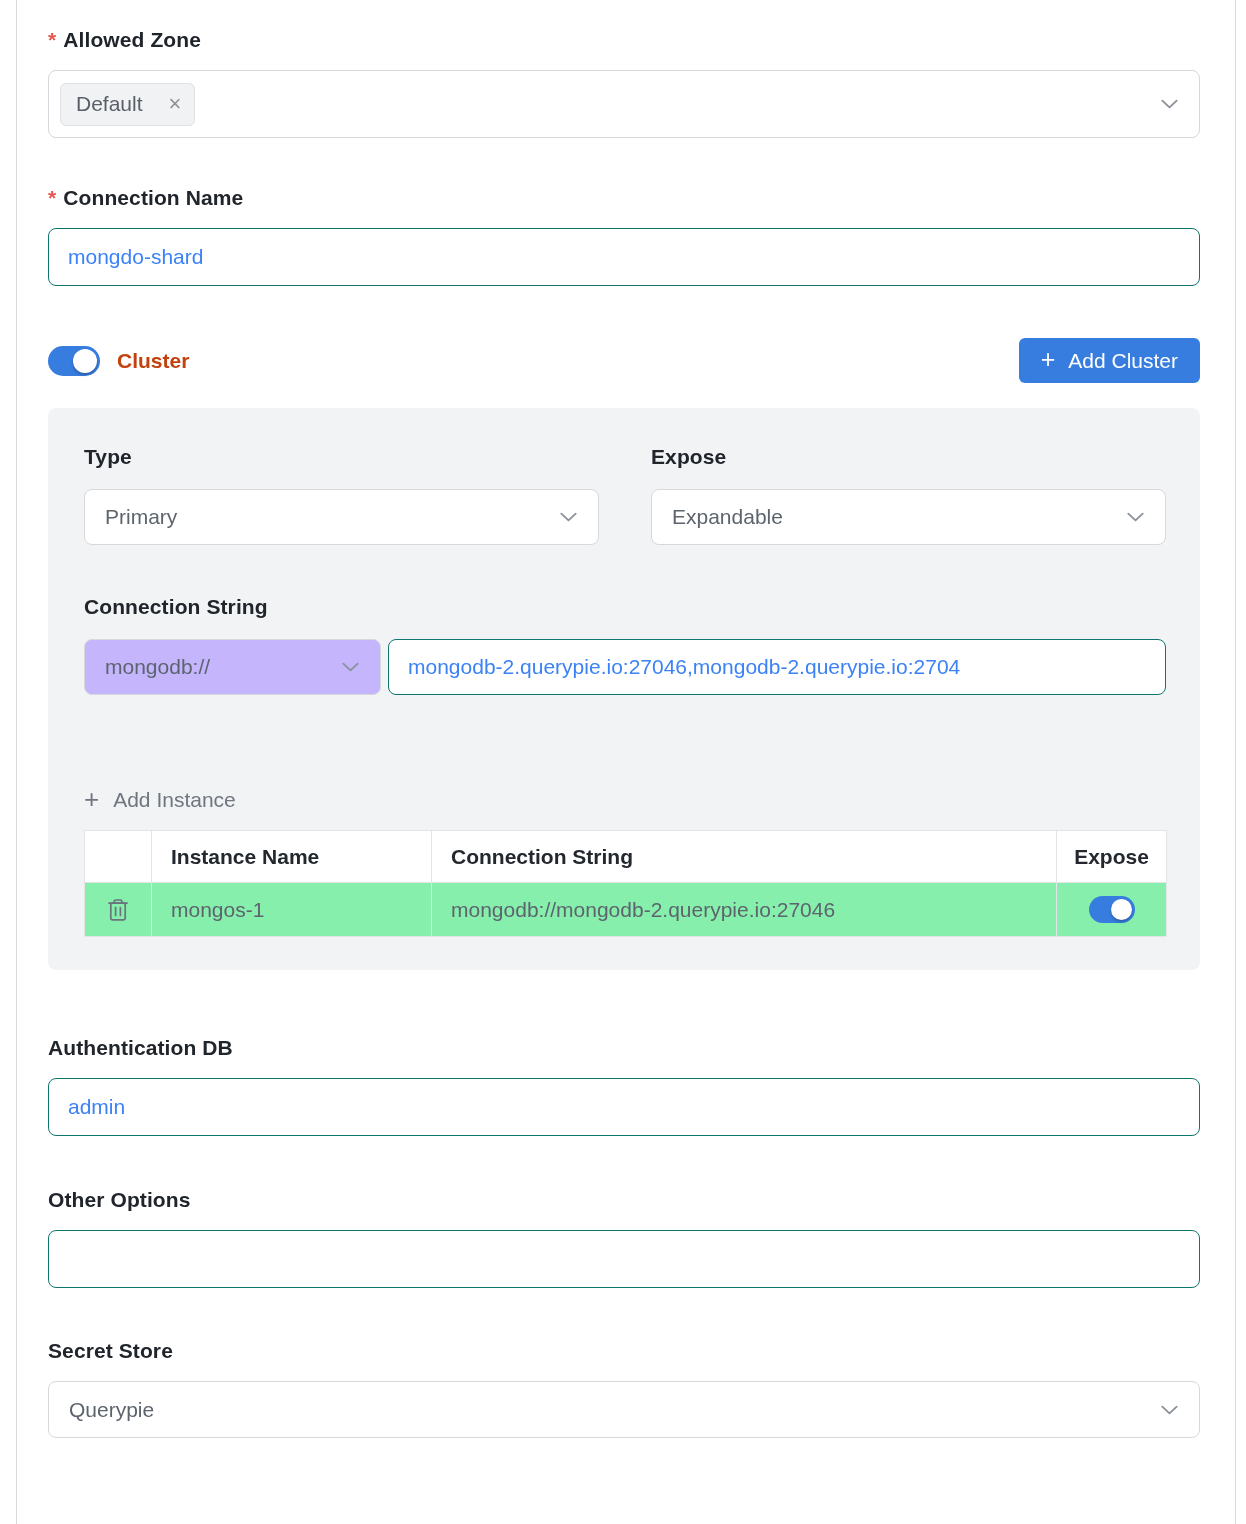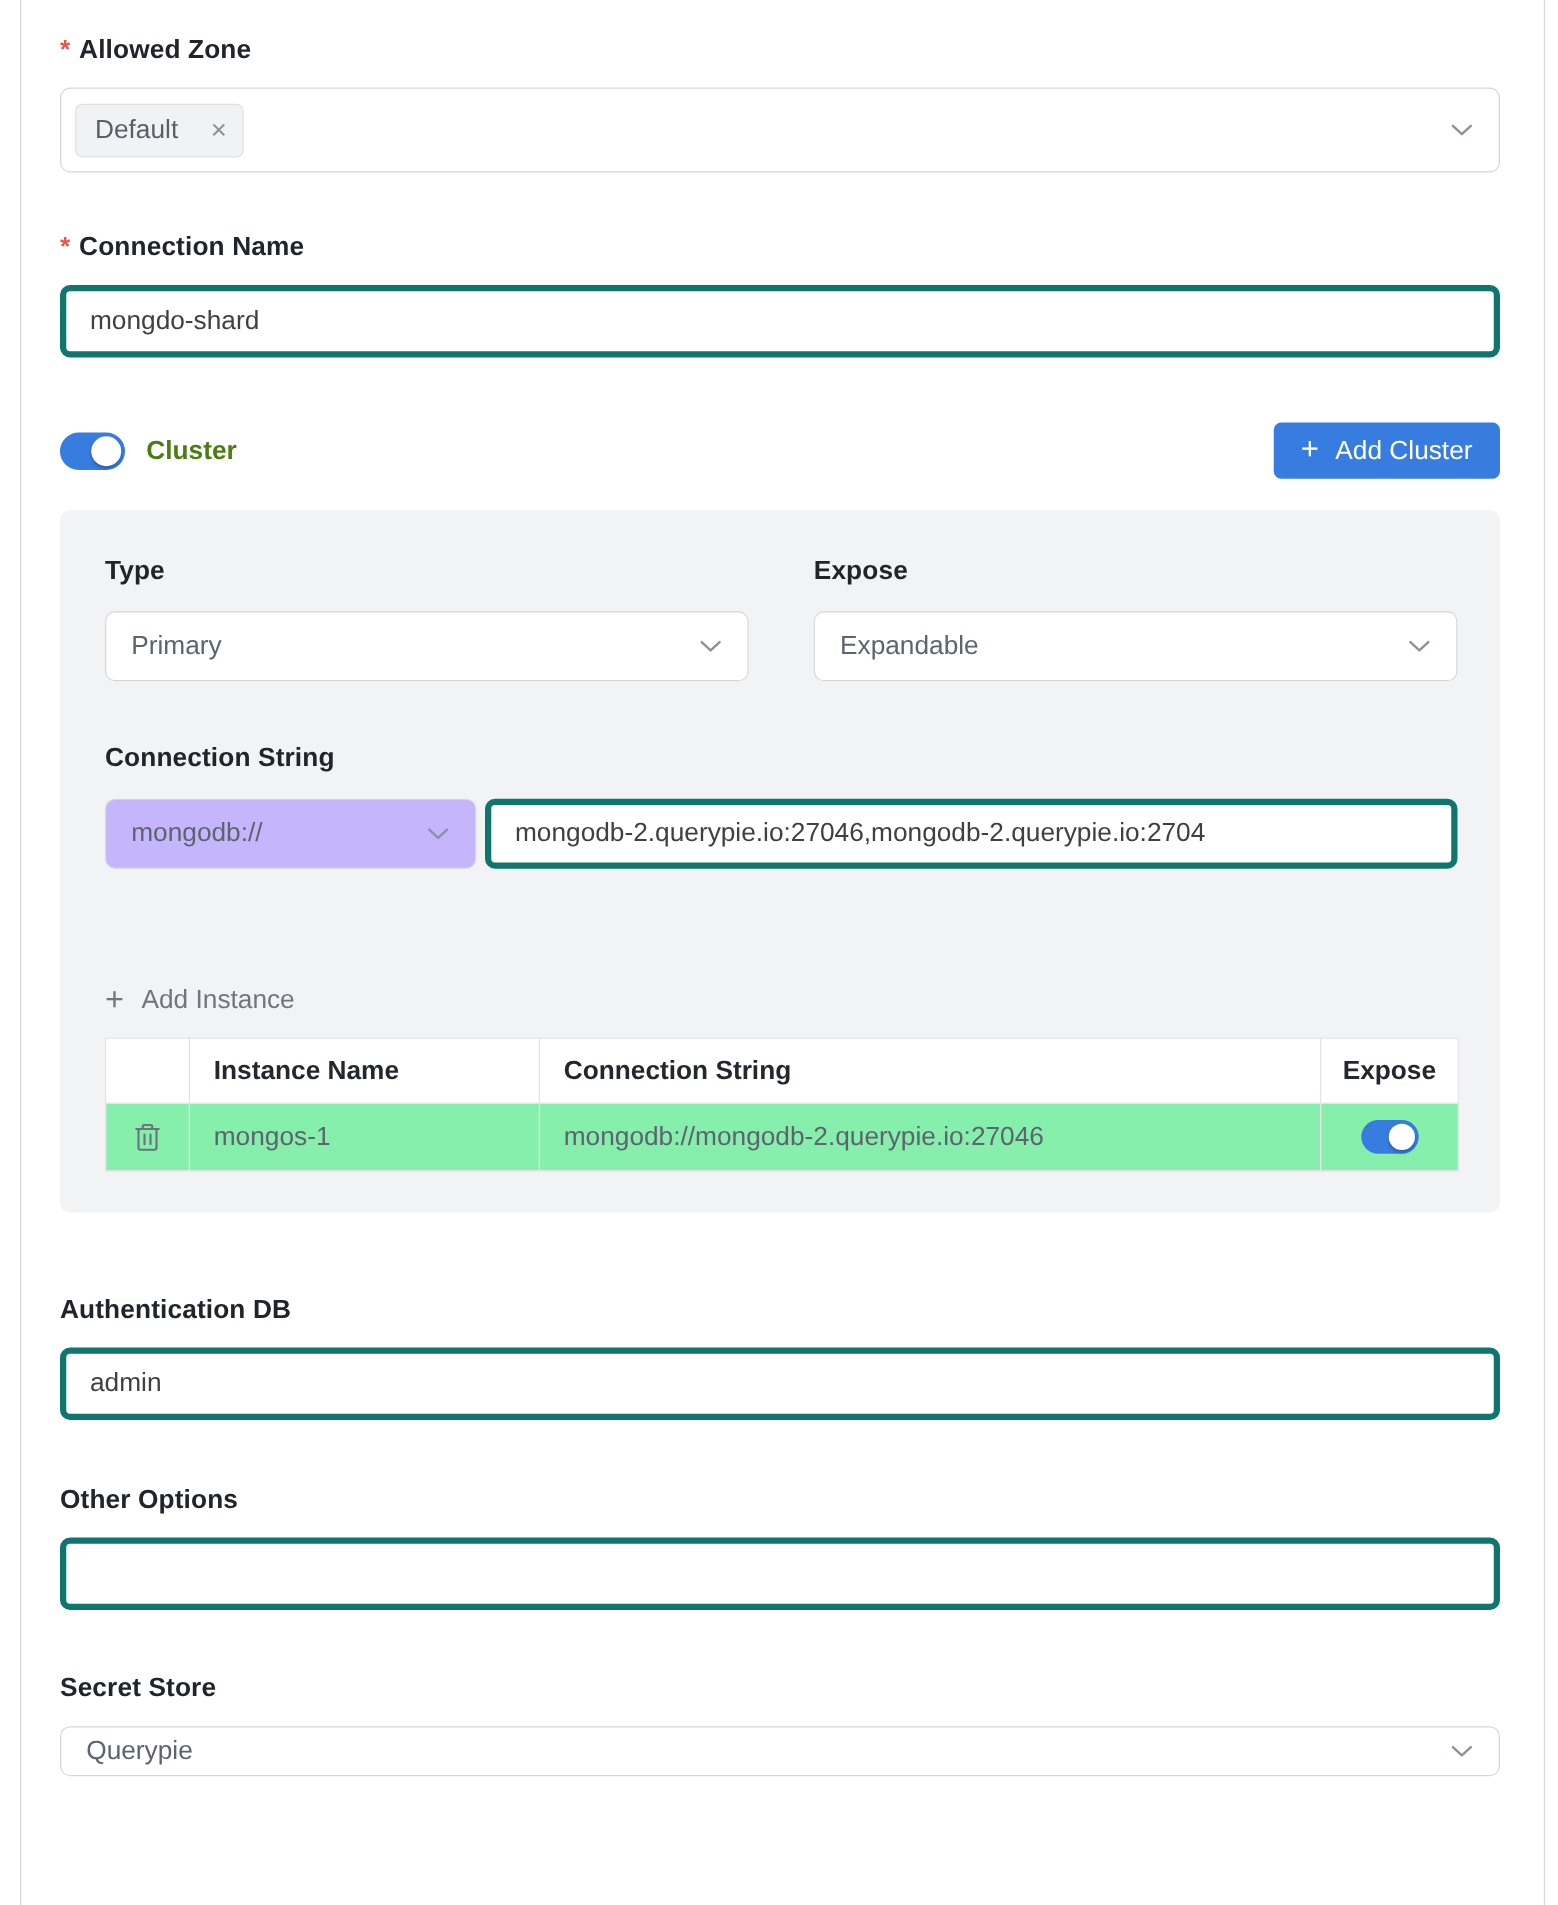--- a/index.html
+++ b/index.html
@@ -37,34 +37,34 @@
   .tag {
     display:inline-flex; align-items:center; gap:26px;
     background:#f1f2f4; border:1px solid #dfe1e4; border-radius:6px;
     height:43px; padding:0 13px 0 15px;
     font-size:21px; color:#595f68;
   }
   .tag-close { color:#8b9198; font-size:22px; line-height:1; cursor:pointer; }
   
   .text-input {
     display:block; width:100%; height:58px;
-    border:5px solid #0f766e; border-radius:8px; background:#fff;
-    padding:0 19px; font-size:21px; color:#404040;
+    border:1px solid #0f766e; border-radius:8px; background:#fff;
+    padding:0 19px; font-size:21px; color:#3b82f6;
     font-family:"Liberation Sans", sans-serif; outline:none;
   }
   
   .sec-allowed { margin-bottom:48px; }
   .sec-connname { margin-bottom:52px; }
   
   .cluster-row {
     display:flex; align-items:center; justify-content:space-between;
     margin-bottom:25px; height:45px;
   }
   .cluster-left { display:flex; align-items:center; gap:17px; }
-  .cluster-label { font-size:21px; font-weight:700; color:#4d7c0f; }
+  .cluster-label { font-size:21px; font-weight:700; color:#c2410c; }
   .toggle {
     position:relative; width:52px; height:30px; border-radius:15px;
     background:#c6c9cd; cursor:pointer; flex:none;
   }
   .toggle.on { background:var(--accent-blue,#377de0); }
   .toggle::after {
     content:""; position:absolute; top:3px; left:3px;
     width:24px; height:24px; border-radius:50%; background:#fff;
     box-shadow:0 2px 3px rgba(0,0,0,.25);
   }
@@ -107,21 +107,21 @@
   .inst-table td { height:54px; color:#5d646e; padding:0 0 0 19px; }
   .inst-table th.c-expose, .inst-table td.c-expose { text-align:center; padding:0; }
   .inst-table td.c-del { padding:0; text-align:center; }
   .inst-table tbody tr.striped { background:#86efac; }
   .trash-btn { background:none; border:none; cursor:pointer; line-height:0; padding:6px; }
   .cell-toggle { display:inline-block; vertical-align:middle; }
   
   .sec-bottom { margin-bottom:52px; }
   .sec-bottom.tight { margin-bottom:51px; }
   .sec-bottom .field-label, .sec-secret .field-label { margin-bottom:18px; }
-  .secret-select { height:40px; }
+  .secret-select { height:57px; }
 </style>
 </head>
 <body>
 
 <div class="card">
 
   <div class="sec-allowed">
     <div class="field-label">
       <span class="asterisk">*</span>
       <span>Allowed Zone</span>

